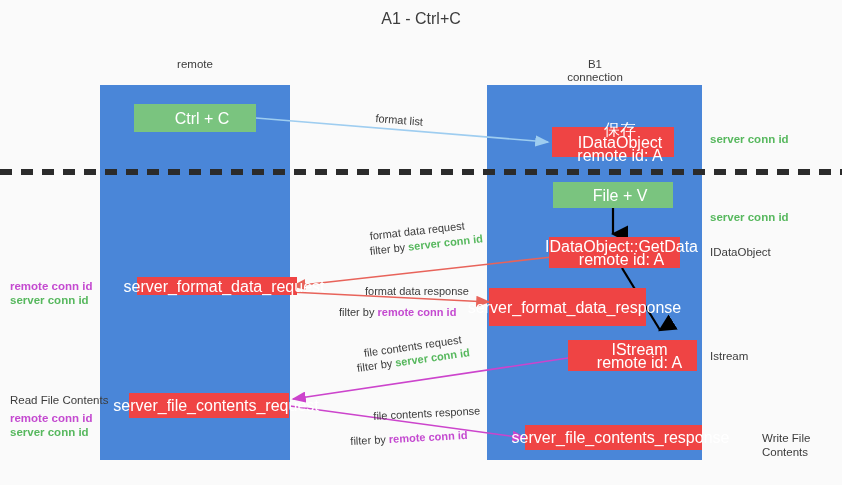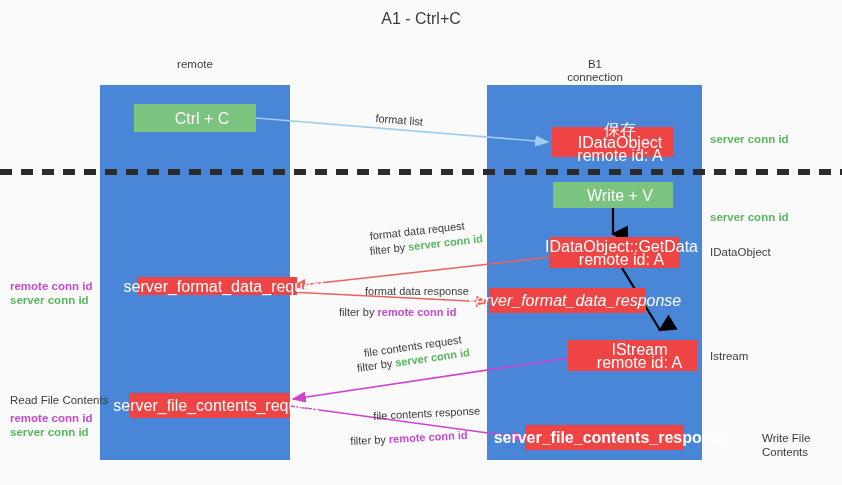--- a/index.html
+++ b/index.html
@@ -94,46 +94,46 @@
   <div class="box green" style="left:134px;top:104px;width:122px;height:28px;">
     <span>Ctrl + C</span>
   </div>
 
   <div class="box orange" style="left:552px;top:127px;width:122px;height:30px;">
     <span>保存IDataObject</span>
     <span>remote id: A</span>
   </div>
 
   <div class="box green" style="left:553px;top:182px;width:120px;height:26px;">
-    <span>Write + V</span>
+    <span>File + V</span>
   </div>
 
   <div class="box orange" style="left:549px;top:237px;width:131px;height:31px;">
     <span>IDataObject::GetData</span>
     <span>remote id: A</span>
   </div>
 
   <div class="box orange" style="left:137px;top:277px;width:160px;height:18px;">
     <span>server_format_data_request</span>
   </div>
 
-  <div class="box orange" style="left:489px;top:288px;width:157px;height:25px;font-style:italic;">
+  <div class="box orange" style="left:489px;top:288px;width:157px;height:38px;">
     <span>server_format_data_response</span>
   </div>
 
   <div class="box orange" style="left:568px;top:340px;width:129px;height:31px;">
     <span>IStream</span>
     <span>remote id: A</span>
   </div>
 
   <div class="box orange" style="left:129px;top:393px;width:160px;height:25px;">
     <span>server_file_contents_request</span>
   </div>
 
-  <div class="box orange" style="left:525px;top:425px;width:159px;height:25px;font-weight:bold;">
+  <div class="box orange" style="left:525px;top:425px;width:177px;height:25px;">
     <span>server_file_contents_response</span>
   </div>
 
   <div class="side-label green-t" style="left:710px;top:132px;">server conn id</div>
   <div class="side-label green-t" style="left:710px;top:210px;">server conn id</div>
   <div class="side-label" style="left:710px;top:245px;">IDataObject</div>
   <div class="side-label" style="left:710px;top:349px;">Istream</div>
   <div class="side-label" style="left:750px;top:431px;margin-left:12px;">Write File Contents</div>
 
   <div class="side-label multi" style="left:10px;top:279px;">

